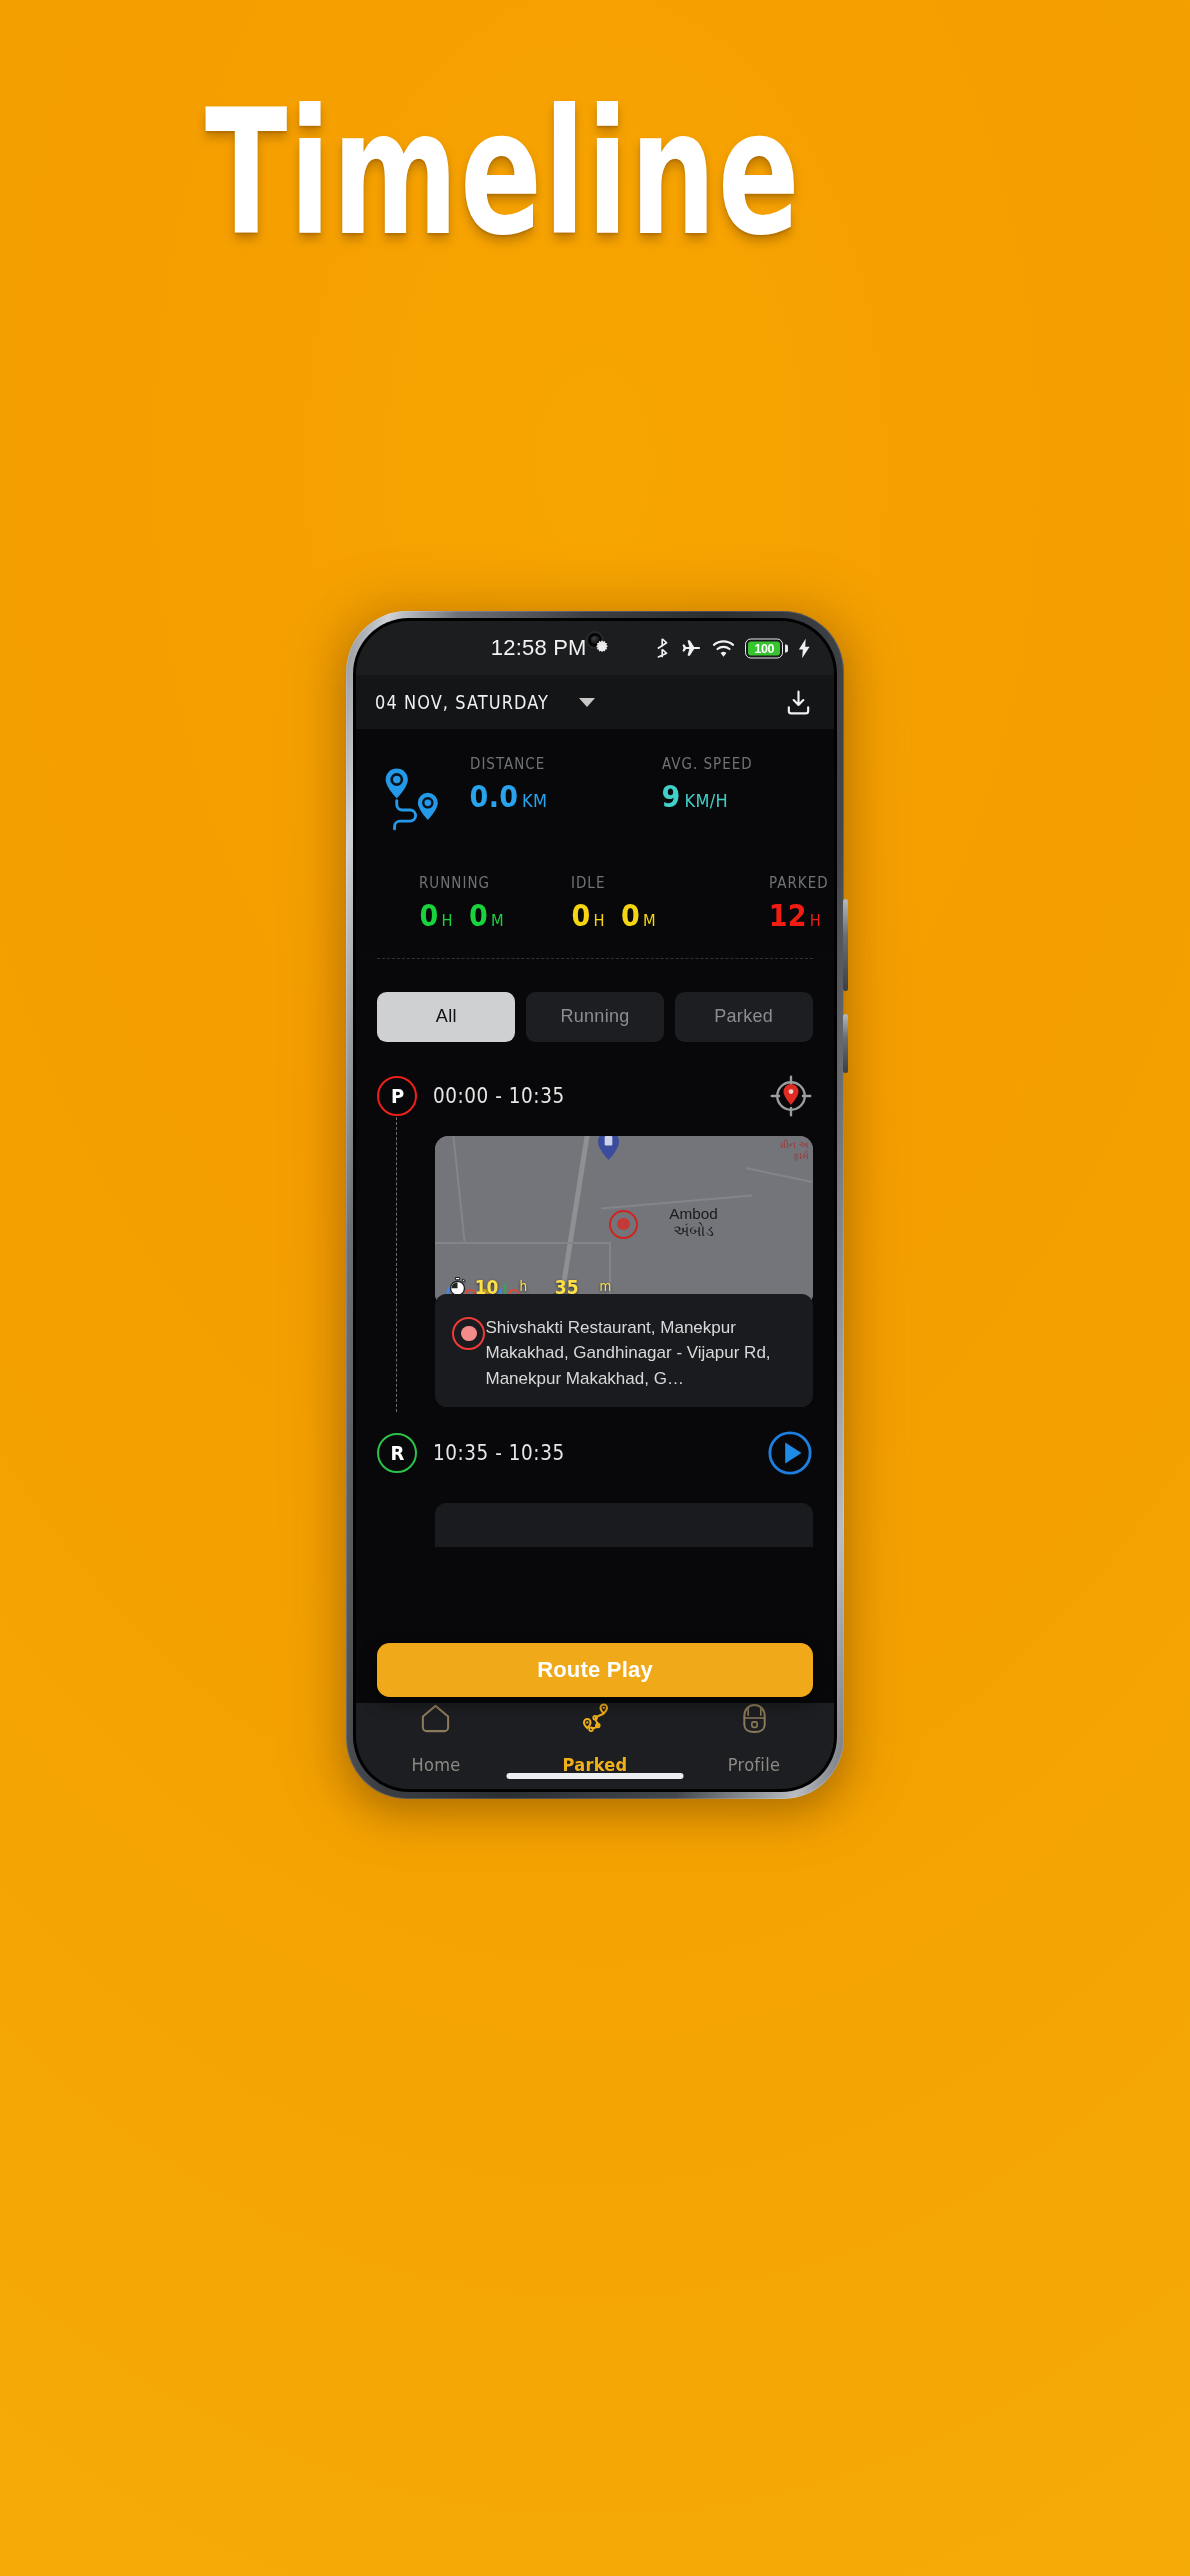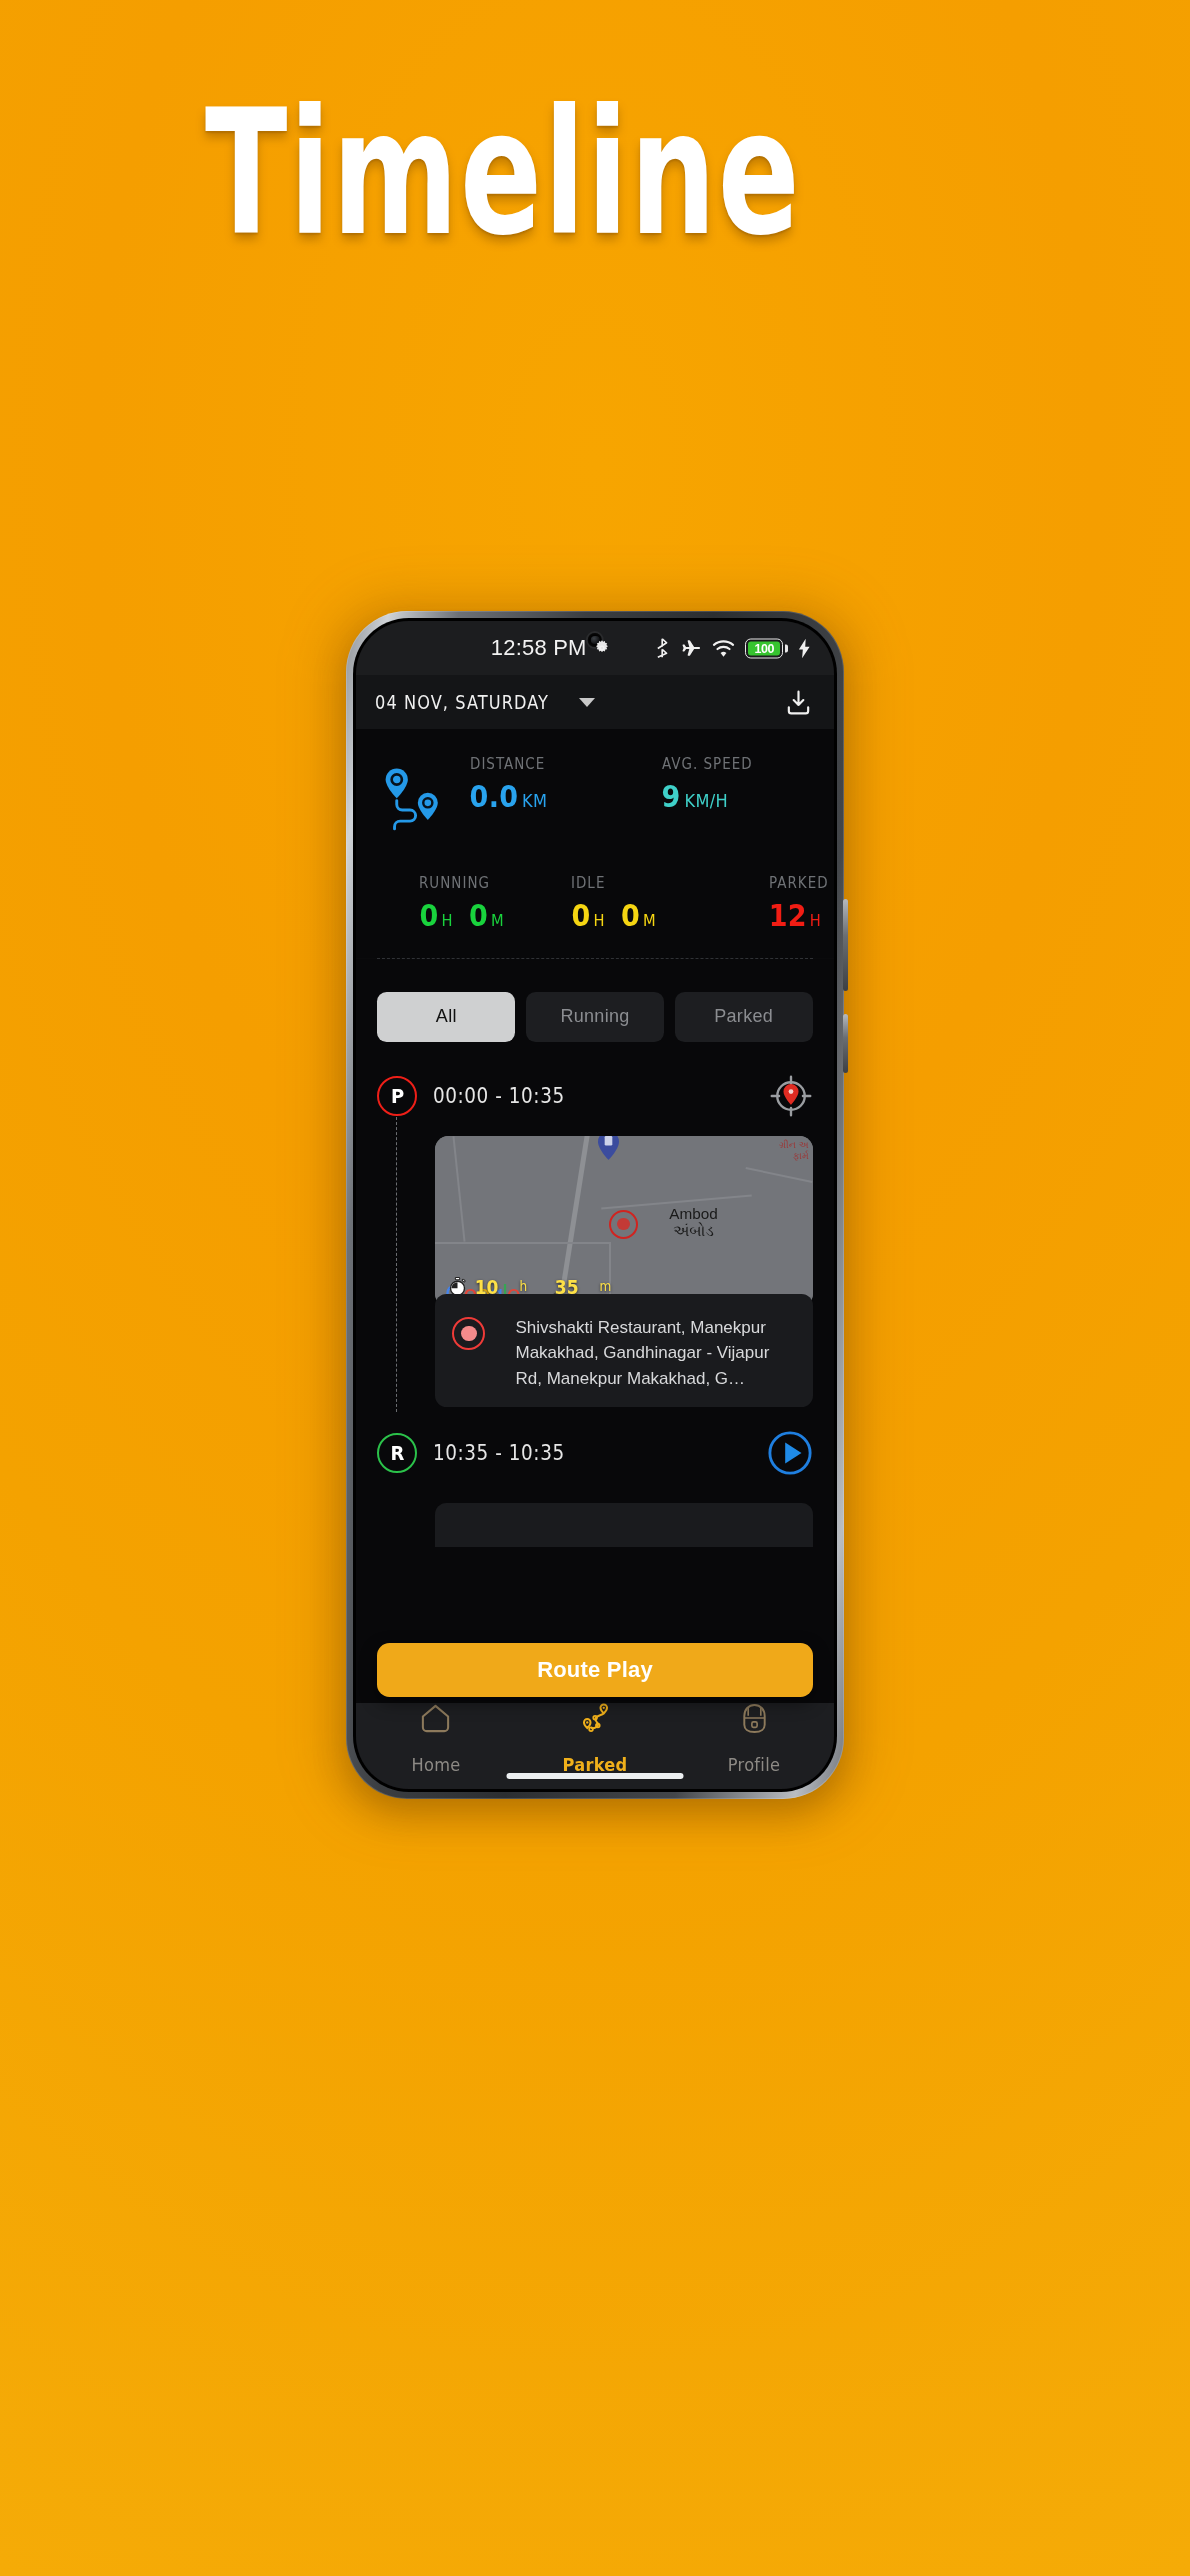--- a/index.html
+++ b/index.html
@@ -245,21 +245,21 @@
   }
   .map-dur .u{ font-size:13.4px; font-weight:400; margin-right:6.7px;}
   .gmark{
     position:absolute; left:9.6px; bottom:-1.9px;
     font-family:"Liberation Sans",sans-serif; font-size:25px; font-weight:500;
     letter-spacing:-1px; opacity:.95;
   }
 
   .addr-card{
     background:#1a1b1e; border-radius:11.5px; margin-top:-13.4px; padding:21px 17px 15.3px 17px;
-    display:flex; gap:30px; align-items:flex-start; position:relative; z-index:1;
+    display:flex; gap:0; align-items:flex-start; position:relative; z-index:1;
   }
   .addr-dot{
     width:33px;height:33px;border-radius:50%;border:2.9px solid #ef3b38;
     display:flex;align-items:center;justify-content:center; flex:0 0 33px; margin-top:1.9px;
   }
   .addr-dot::after{ content:''; width:15.3px;height:15.3px;border-radius:50%;background:#f48b8b; }
   .addr-txt{ color:#d8d9db; font-size:17px; line-height:1.5; }
 
   .target-ic{ width:44px;height:44px; display:block; }
   .play-ic{ width:46px;height:46px; display:block; }

